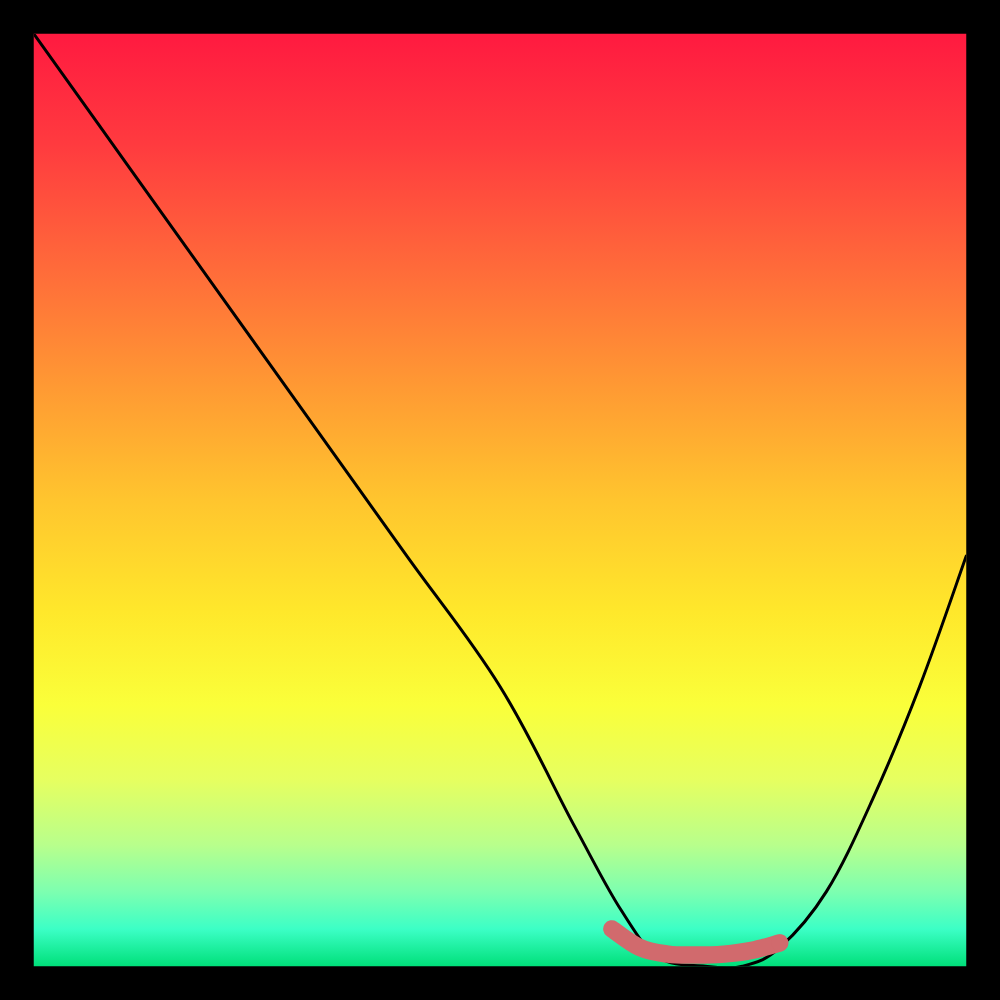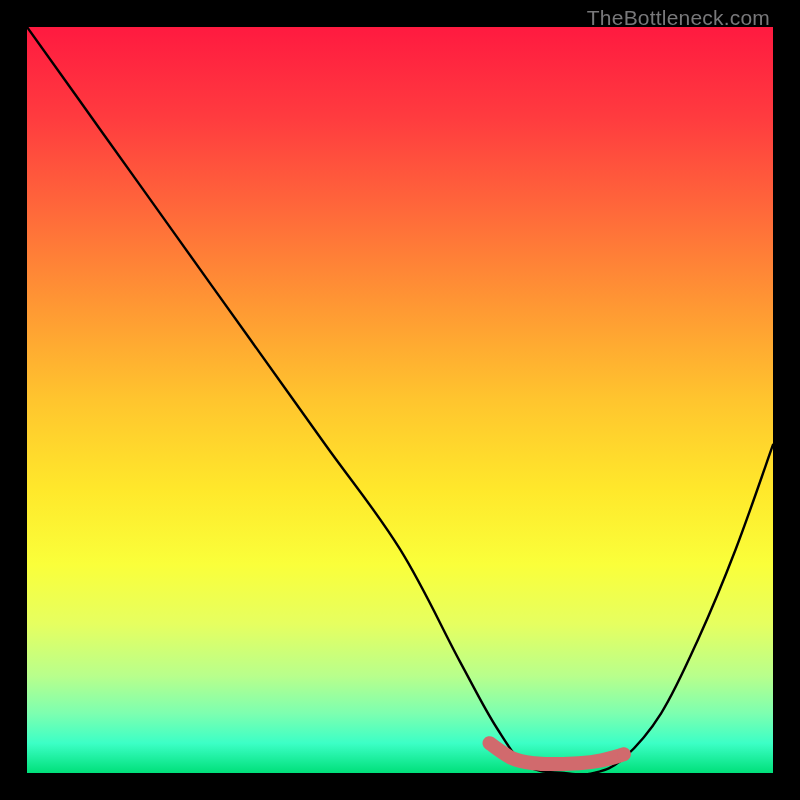--- a/index.html
+++ b/index.html
@@ -44,21 +44,20 @@
     left: 0;
     top: 0;
     width: 746px;
     height: 746px;
   }
 </style>
 </head>
 <body>
 <div class="frame">
 
-  <div class="watermark">TheBottleneck.com</div>
 
   <div class="plot-area">
     <svg class="curve" viewBox="0 0 746 746" preserveAspectRatio="none">
       <path id="main-curve" fill="none" stroke="#000" stroke-width="2.4" stroke-linecap="round" stroke-linejoin="round" d="M 0.00 0.00 C 13.43 18.80, 47.74 66.84, 74.60 104.44 C 101.46 142.04, 122.34 171.28, 149.20 208.88 C 176.06 246.48, 196.94 275.72, 223.80 313.32 C 250.66 350.92, 271.54 380.16, 298.40 417.76 C 325.26 455.36, 348.83 483.26, 373.00 522.20 C 397.17 561.14, 415.22 601.87, 432.68 634.10 C 450.14 666.33, 457.89 682.44, 469.98 701.24 C 482.07 720.04, 487.73 730.48, 499.82 738.54 C 511.91 746.60, 525.03 744.66, 537.12 746.00 C 549.21 747.34, 556.22 748.69, 566.96 746.00 C 577.70 743.31, 584.71 741.82, 596.80 731.08 C 608.89 720.34, 620.67 707.80, 634.10 686.32 C 647.53 664.84, 657.97 641.26, 671.40 611.72 C 684.83 582.18, 695.27 557.11, 708.70 522.20 C 722.13 487.29, 739.29 436.56, 746.00 417.76"></path>
       <path id="highlight-curve" fill="none" stroke="#d16a6d" stroke-width="14" stroke-linecap="round" stroke-linejoin="round" d="M 462.52 716.16 C 466.55 718.85, 476.84 727.45, 484.90 731.08 C 492.96 734.71, 499.22 735.23, 507.28 736.30 C 515.34 737.38, 521.60 737.05, 529.66 737.05 C 537.72 737.05, 543.98 736.97, 552.04 736.30 C 560.10 735.63, 566.36 734.93, 574.42 733.32 C 582.48 731.71, 592.77 728.42, 596.80 727.35"></path>
       <circle id="highlight-dot" fill="#d16a6d" r="6.71" cx="596.80" cy="727.35"></circle>
     </svg>
   </div>
 </div>
 

